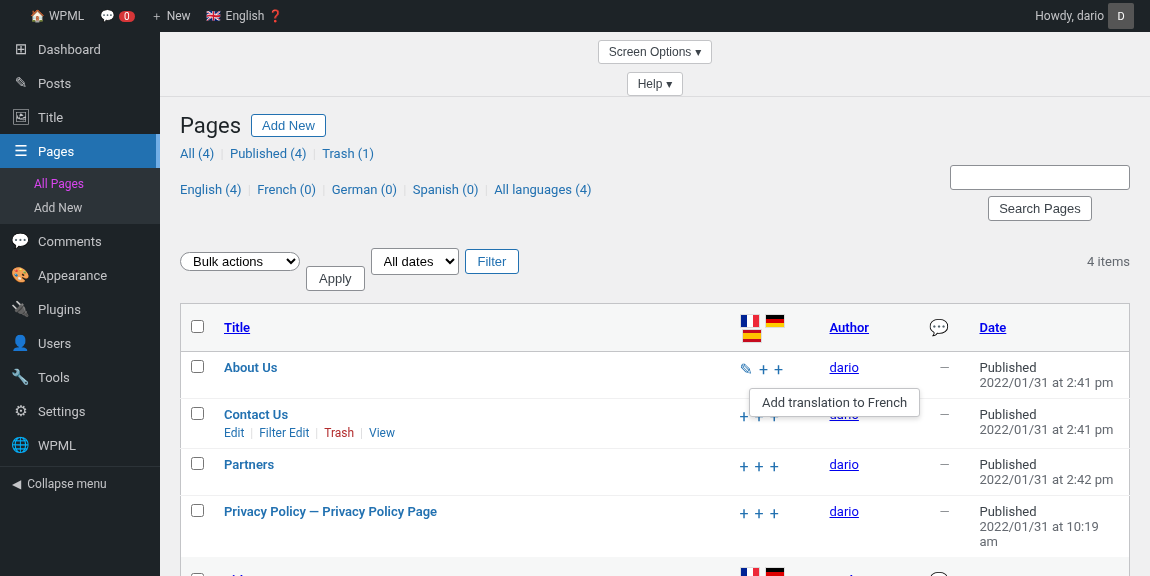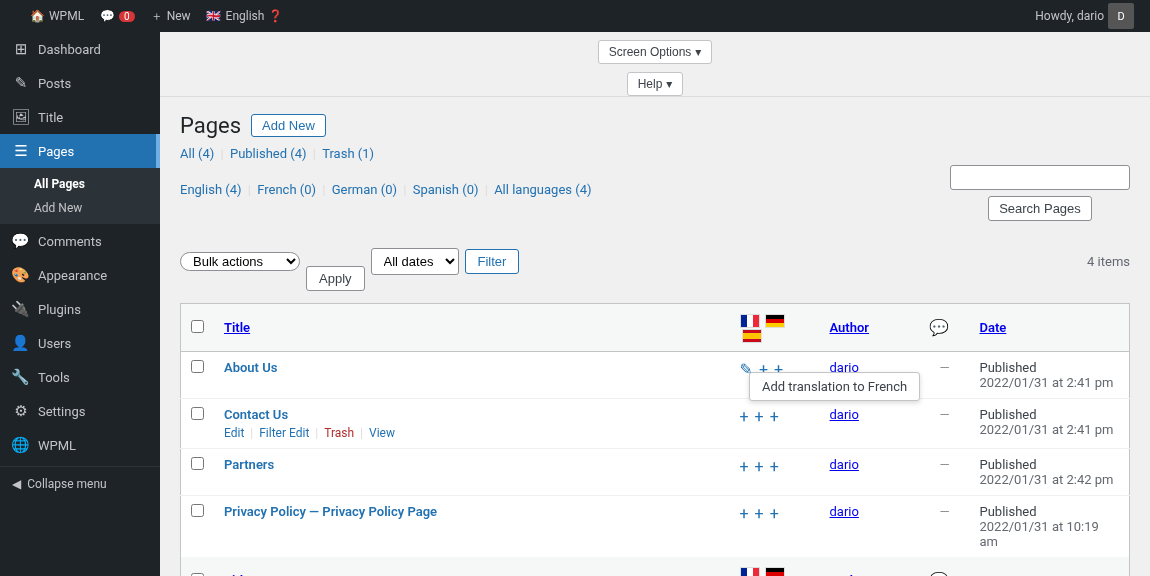--- a/index.html
+++ b/index.html
@@ -80,21 +80,21 @@
 
     .flag { width: 18px; height: 13px; display: inline-block; vertical-align: middle; }
     .flag-fr { background: linear-gradient(to right, #002395 33%, #fff 33% 66%, #ed2939 66%); }
     .flag-de { background: linear-gradient(to bottom, #000 33%, #d00 33% 66%, #ffce00 66%); }
     .flag-es { background: linear-gradient(to bottom, #c60b1e 25%, #ffc300 25% 75%, #c60b1e 75%); }
     .flags-cell { display: flex; align-items: center; gap: 6px; }
     .trans-icon { font-size: 16px; cursor: pointer; color: #2271b1; }
 
     
     .tooltip-container { position: relative; display: inline-block; }
-    .tooltip { position: absolute; background: #fff; border: 1px solid #c3c4c7; border-radius: 3px; padding: 6px 12px; font-size: 13px; white-space: nowrap; top: 12px; left: -10px; z-index: 100; box-shadow: 0 2px 5px rgba(0,0,0,0.15); color: #3c434a; }
+    .tooltip { position: absolute; background: #fff; border: 1px solid #c3c4c7; border-radius: 3px; padding: 6px 12px; font-size: 13px; white-space: nowrap; top: 28px; left: -10px; z-index: 100; box-shadow: 0 2px 5px rgba(0,0,0,0.15); color: #3c434a; }
 
     .search-row { display: flex; justify-content: space-between; align-items: center; margin-bottom: 10px; }
 
     
     .collapse-menu { padding: 10px 12px; color: #c3c4c7; font-size: 12px; cursor: pointer; display: flex; align-items: center; gap: 6px; border-top: 1px solid #2c3338; margin-top: 4px; }
   </style>
 </head>
 <body>
 
 <div class="wp-topbar">
@@ -143,21 +143,21 @@
     <div class="sidebar-item">
       <span class="icon">🖼</span>
       <span>Title</span>
     </div>
     <div class="sidebar-item active" style="background:#2271b1; color:#fff; position:relative;">
       <span class="icon">☰</span>
       <span>Pages</span>
       <div style="position:absolute;right:0;top:0;width:4px;height:100%;background:#72aee6;"></div>
     </div>
     <div class="sidebar-sub">
-      <a href="#" class="active" style="color:#ffffff;font-weight:700;">All Pages</a>
+      <a href="#" class="active" style="color:#d946ef;font-weight:400;">All Pages</a>
       <a href="#">Add New</a>
     </div>
     <div class="sidebar-item">
       <span class="icon">💬</span>
       <span>Comments</span>
     </div>
     <div class="sidebar-item">
       <span class="icon">🎨</span>
       <span>Appearance</span>
     </div>

